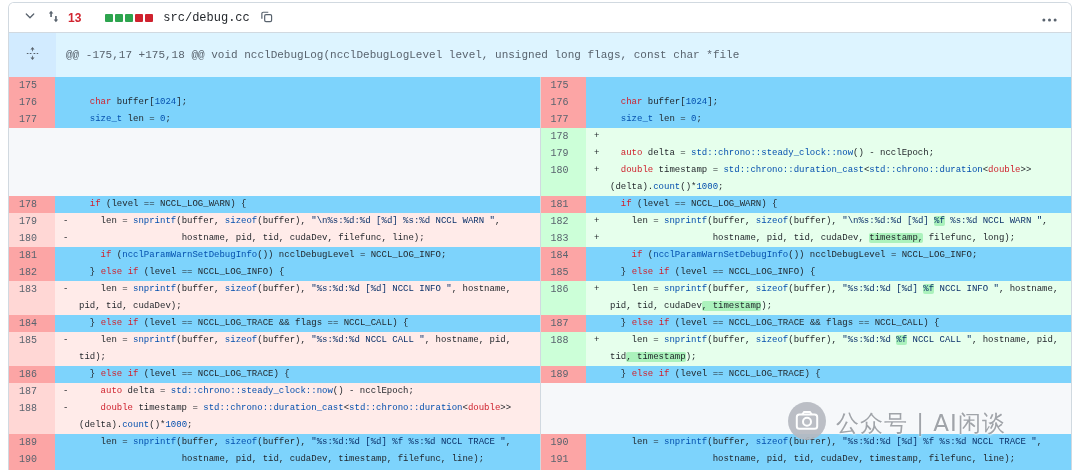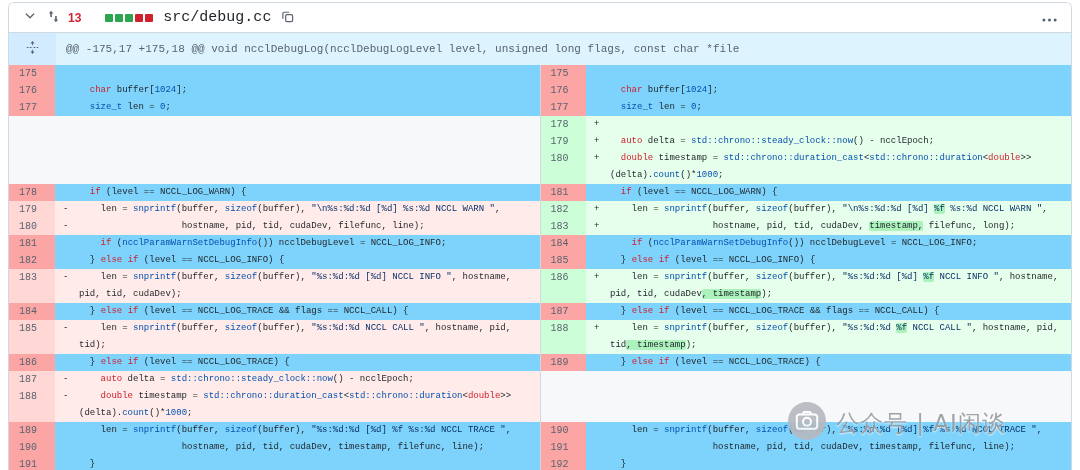--- a/index.html
+++ b/index.html
@@ -14,25 +14,25 @@
                  padding:0 12px; border-bottom:1px solid #d1d9e0; background:#fff; }
   .icon-btn { display:flex; align-items:center; justify-content:center;
               background:none; border:none; cursor:pointer; padding:2px; }
   .diffstat { display:flex; align-items:center; gap:24px; }
   .diffstat .count { font-size:12px; font-weight:600; color:#d1242f; }
   .blocks { display:flex; gap:2px; }
   .block { width:8px; height:8px; border-radius:1px; display:inline-block; }
   .block.add { background:#2da44e; }
   .block.del { background:#cf222e; }
   .filename { font-family:"Liberation Mono","DejaVu Sans Mono",monospace;
-              font-size:15px; color:#1f2328; margin-left:2px; }
+              font-size:12px; color:#1f2328; margin-left:2px; }
   .spacer { flex:1; }
 
   
-  .hunk-row { display:flex; align-items:center; background:#ddf4ff; height:32px; }
+  .hunk-row { display:flex; align-items:center; background:#ddf4ff; height:44px; }
   .hunk-gutter { width:47px; flex:none; display:flex; align-items:center;
                  justify-content:center; background:#d2ebff; height:100%; }
   .hunk-text { font-family:"Liberation Mono","DejaVu Sans Mono",monospace;
                font-size:11px; color:#59636e; padding-left:10px;
                white-space:nowrap; overflow:hidden; }
 
   
   table.diff { border-collapse:collapse; table-layout:fixed; width:100%; }
   col.c-num { width:46px; }
   col.c-code { width:485px; }

